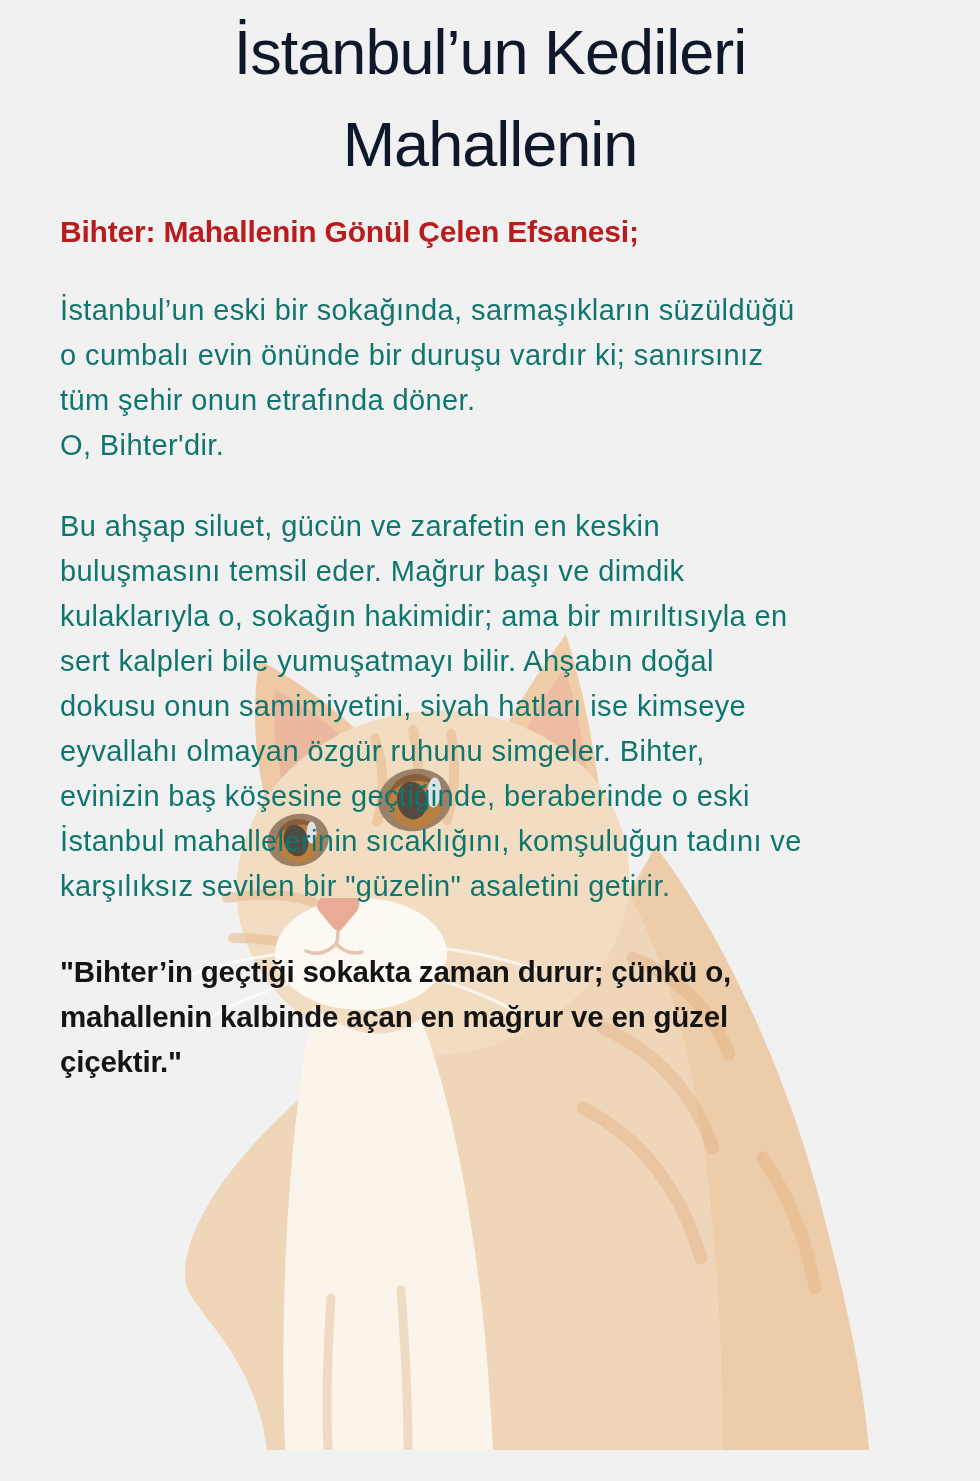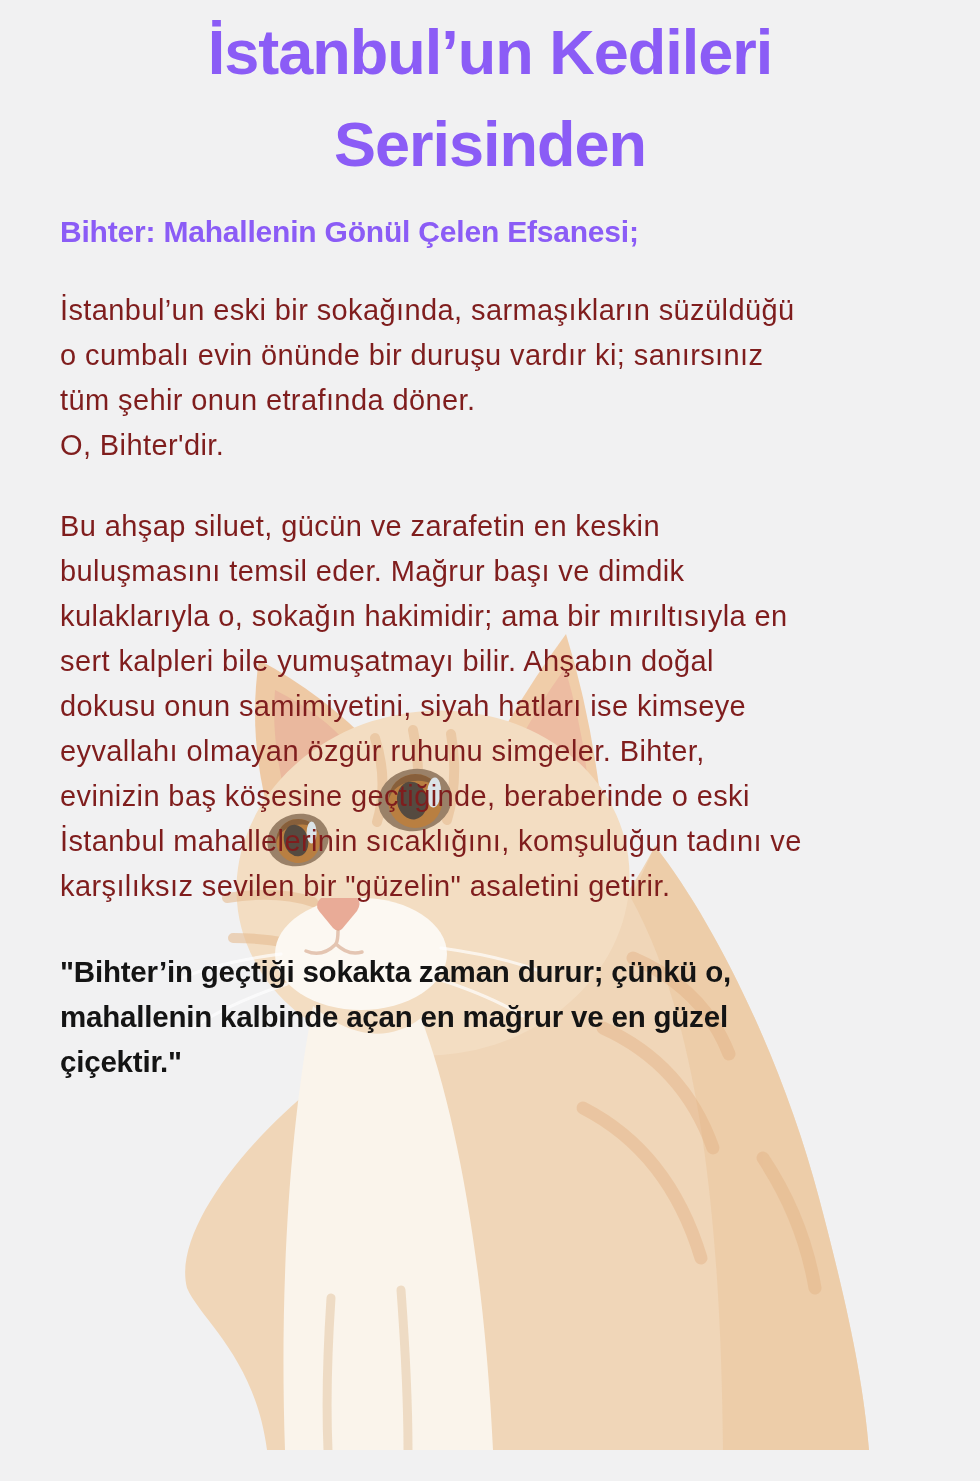--- a/index.html
+++ b/index.html
@@ -24,40 +24,40 @@
   }
   .content {
     position:absolute;
     inset:0;
     z-index:2;
     padding:6px 60px 0 60px;
   }
   .doc-title {
     font-size:63px;
     line-height:92px;
-    font-weight:bold;
+    font-weight:normal;
     letter-spacing:-1px;
-    color:#8b5cf6;
+    color:#0f172a;
     text-align:center;
   }
   .doc-title span { display:block; }
   .subtitle {
     margin-top:22px;
     font-size:30px;
     line-height:40px;
     font-weight:bold;
     letter-spacing:-0.2px;
-    color:#8b5cf6;
+    color:#b91c1c;
   }
   .para {
     margin-top:36px;
     font-size:29px;
     line-height:45px;
     letter-spacing:0.4px;
-    color:#7f1d1d;
+    color:#0f766e;
     white-space:pre-line;
   }
   .closing-quote {
     margin-top:40px;
     font-size:29.5px;
     line-height:45px;
     font-weight:bold;
     letter-spacing:-0.2px;
     color:#141414;
     white-space:pre-line;
@@ -135,21 +135,21 @@
       <path d="M118,356 q-64,8 -104,26"></path>
       <path d="M124,386 q-60,20 -94,44"></path>
       <path d="M278,350 q58,8 96,22"></path>
       <path d="M272,380 q56,18 88,38"></path>
     </g>
   </svg>
 
   <div class="content">
     <h1 class="doc-title">
       <span>İstanbul’un Kedileri</span>
-      <span>Serisinden</span>
+      <span>Mahallenin</span>
     </h1>
     <h2 class="subtitle">Bihter: Mahallenin Gönül Çelen Efsanesi;</h2>
     <p class="para">İstanbul’un eski bir sokağında, sarmaşıkların süzüldüğü
 o cumbalı evin önünde bir duruşu vardır ki; sanırsınız
 tüm şehir onun etrafında döner.
 O, Bihter'dir.</p>
     <p class="para">Bu ahşap siluet, gücün ve zarafetin en keskin
 buluşmasını temsil eder. Mağrur başı ve dimdik
 kulaklarıyla o, sokağın hakimidir; ama bir mırıltısıyla en
 sert kalpleri bile yumuşatmayı bilir. Ahşabın doğal

